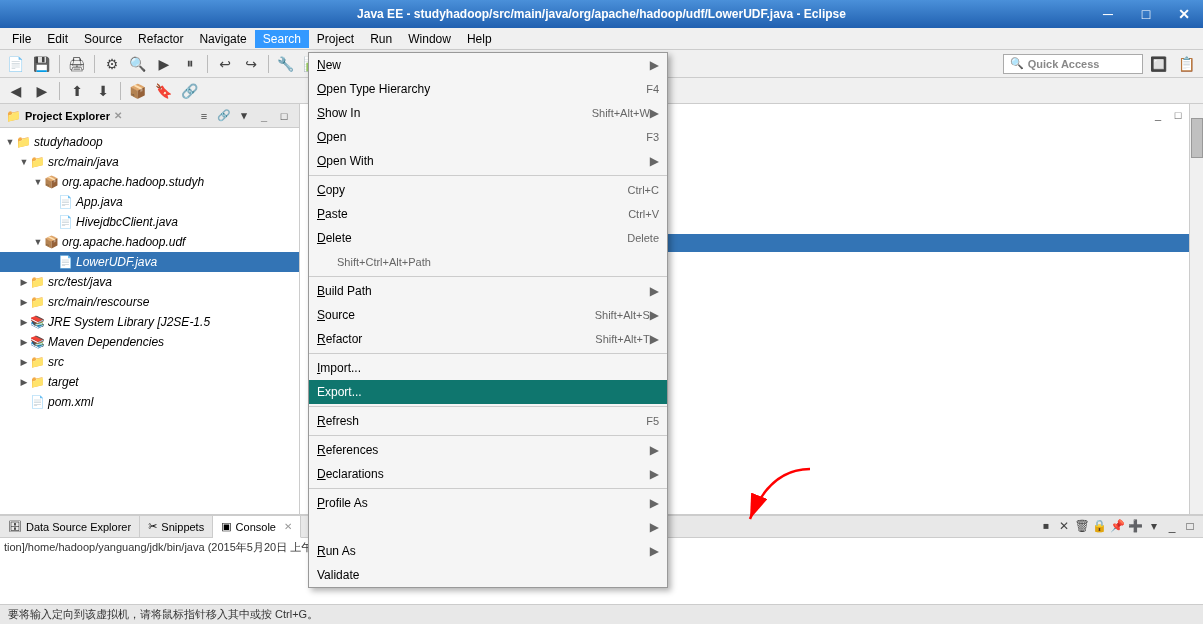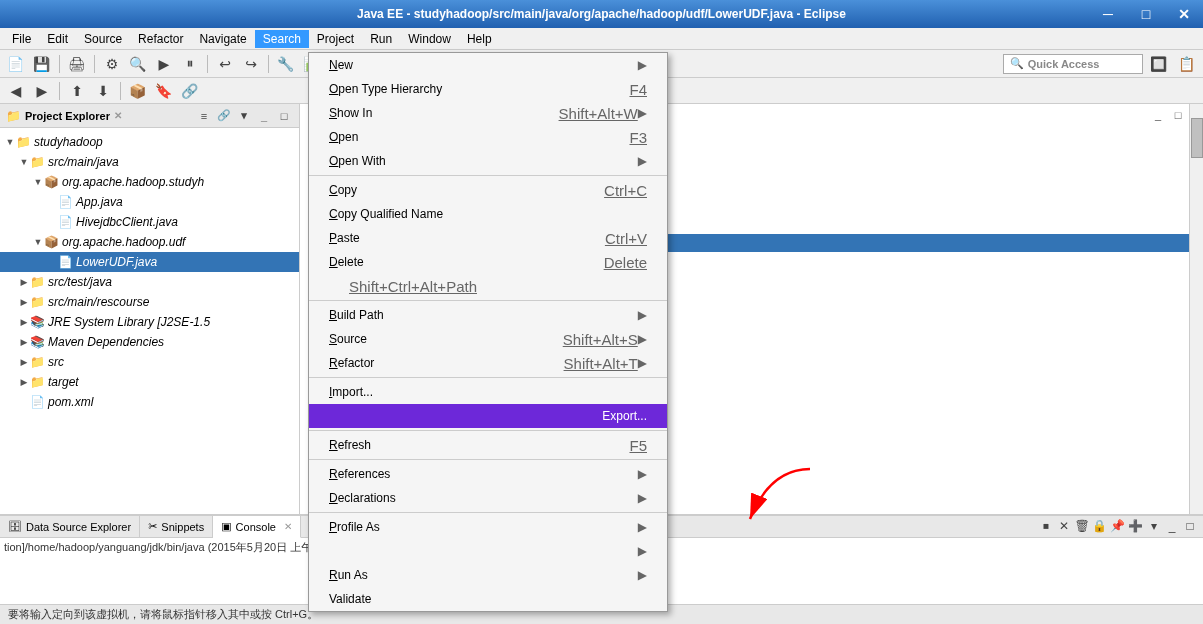--- a/index.html
+++ b/index.html
@@ -299,28 +299,28 @@
       border: 1px solid #999;
       box-shadow: 3px 3px 6px rgba(0,0,0,0.3);
       min-width: 360px;
       z-index: 200;
       font-size: 12px;
     }
     .ctx-item {
       display: flex;
       align-items: center;
       height: 24px;
-      padding: 0 20px;
+      padding: 0 8px;
       cursor: pointer;
       position: relative;
     }
-    .ctx-item.highlighted { background: #6d28d9; color: white; text-align: right; }
+    .ctx-item.highlighted { background: #0f766e; color: white; }
     .ctx-item.disabled { color: #999; cursor: default; }
     .ctx-item .ctx-label { flex: 1; }
-    .ctx-item .ctx-shortcut { color: #666; font-size: 15px; padding-left: 20px; text-decoration: underline; }
+    .ctx-item .ctx-shortcut { color: #666; font-size: 11px; padding-left: 20px; }
     .ctx-item .ctx-arrow { margin-left: auto; color: #666; }
     .ctx-sep {
       height: 1px;
       background: #ccc;
       margin: 2px 0;
     }
 
     
     .arrow-annotation {
       position: absolute;
@@ -611,23 +611,20 @@
       <div class="ctx-item">
         <span class="ctx-label"><u>O</u>pen With</span>
         <span class="ctx-arrow">▶</span>
       </div>
       <div class="ctx-sep"></div>
       <div class="ctx-item">
         <span class="ctx-label"><u>C</u>opy</span>
         <span class="ctx-shortcut">Ctrl+C</span>
       </div>
       <div class="ctx-item">
-        <span class="ctx-label"><u>C</u>opy Qualified Name</span>
-      </div>
-      <div class="ctx-item">
         <span class="ctx-label"><u>P</u>aste</span>
         <span class="ctx-shortcut">Ctrl+V</span>
       </div>
       <div class="ctx-item">
         <span class="ctx-label"><u>D</u>elete</span>
         <span class="ctx-shortcut">Delete</span>
       </div>
       <div class="ctx-item disabled">
         <span class="ctx-shortcut">Shift+Ctrl+Alt+Path</span>
       </div>

